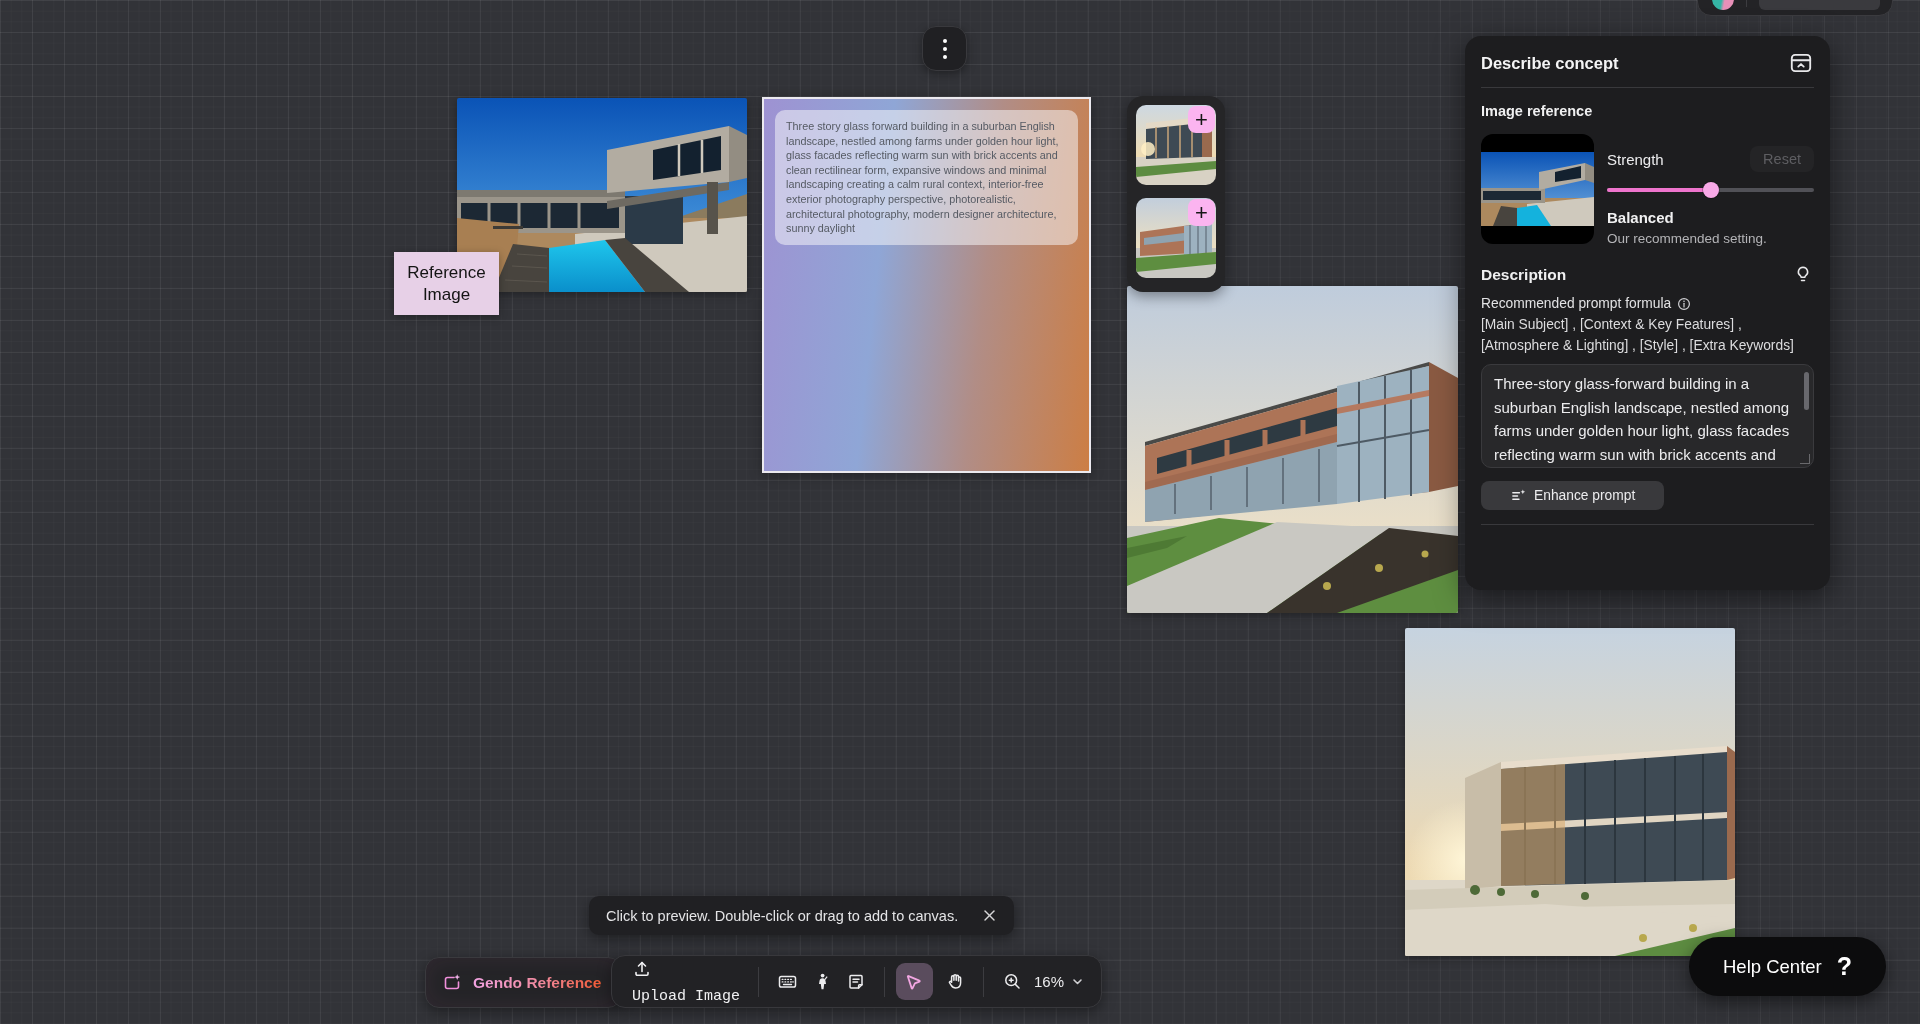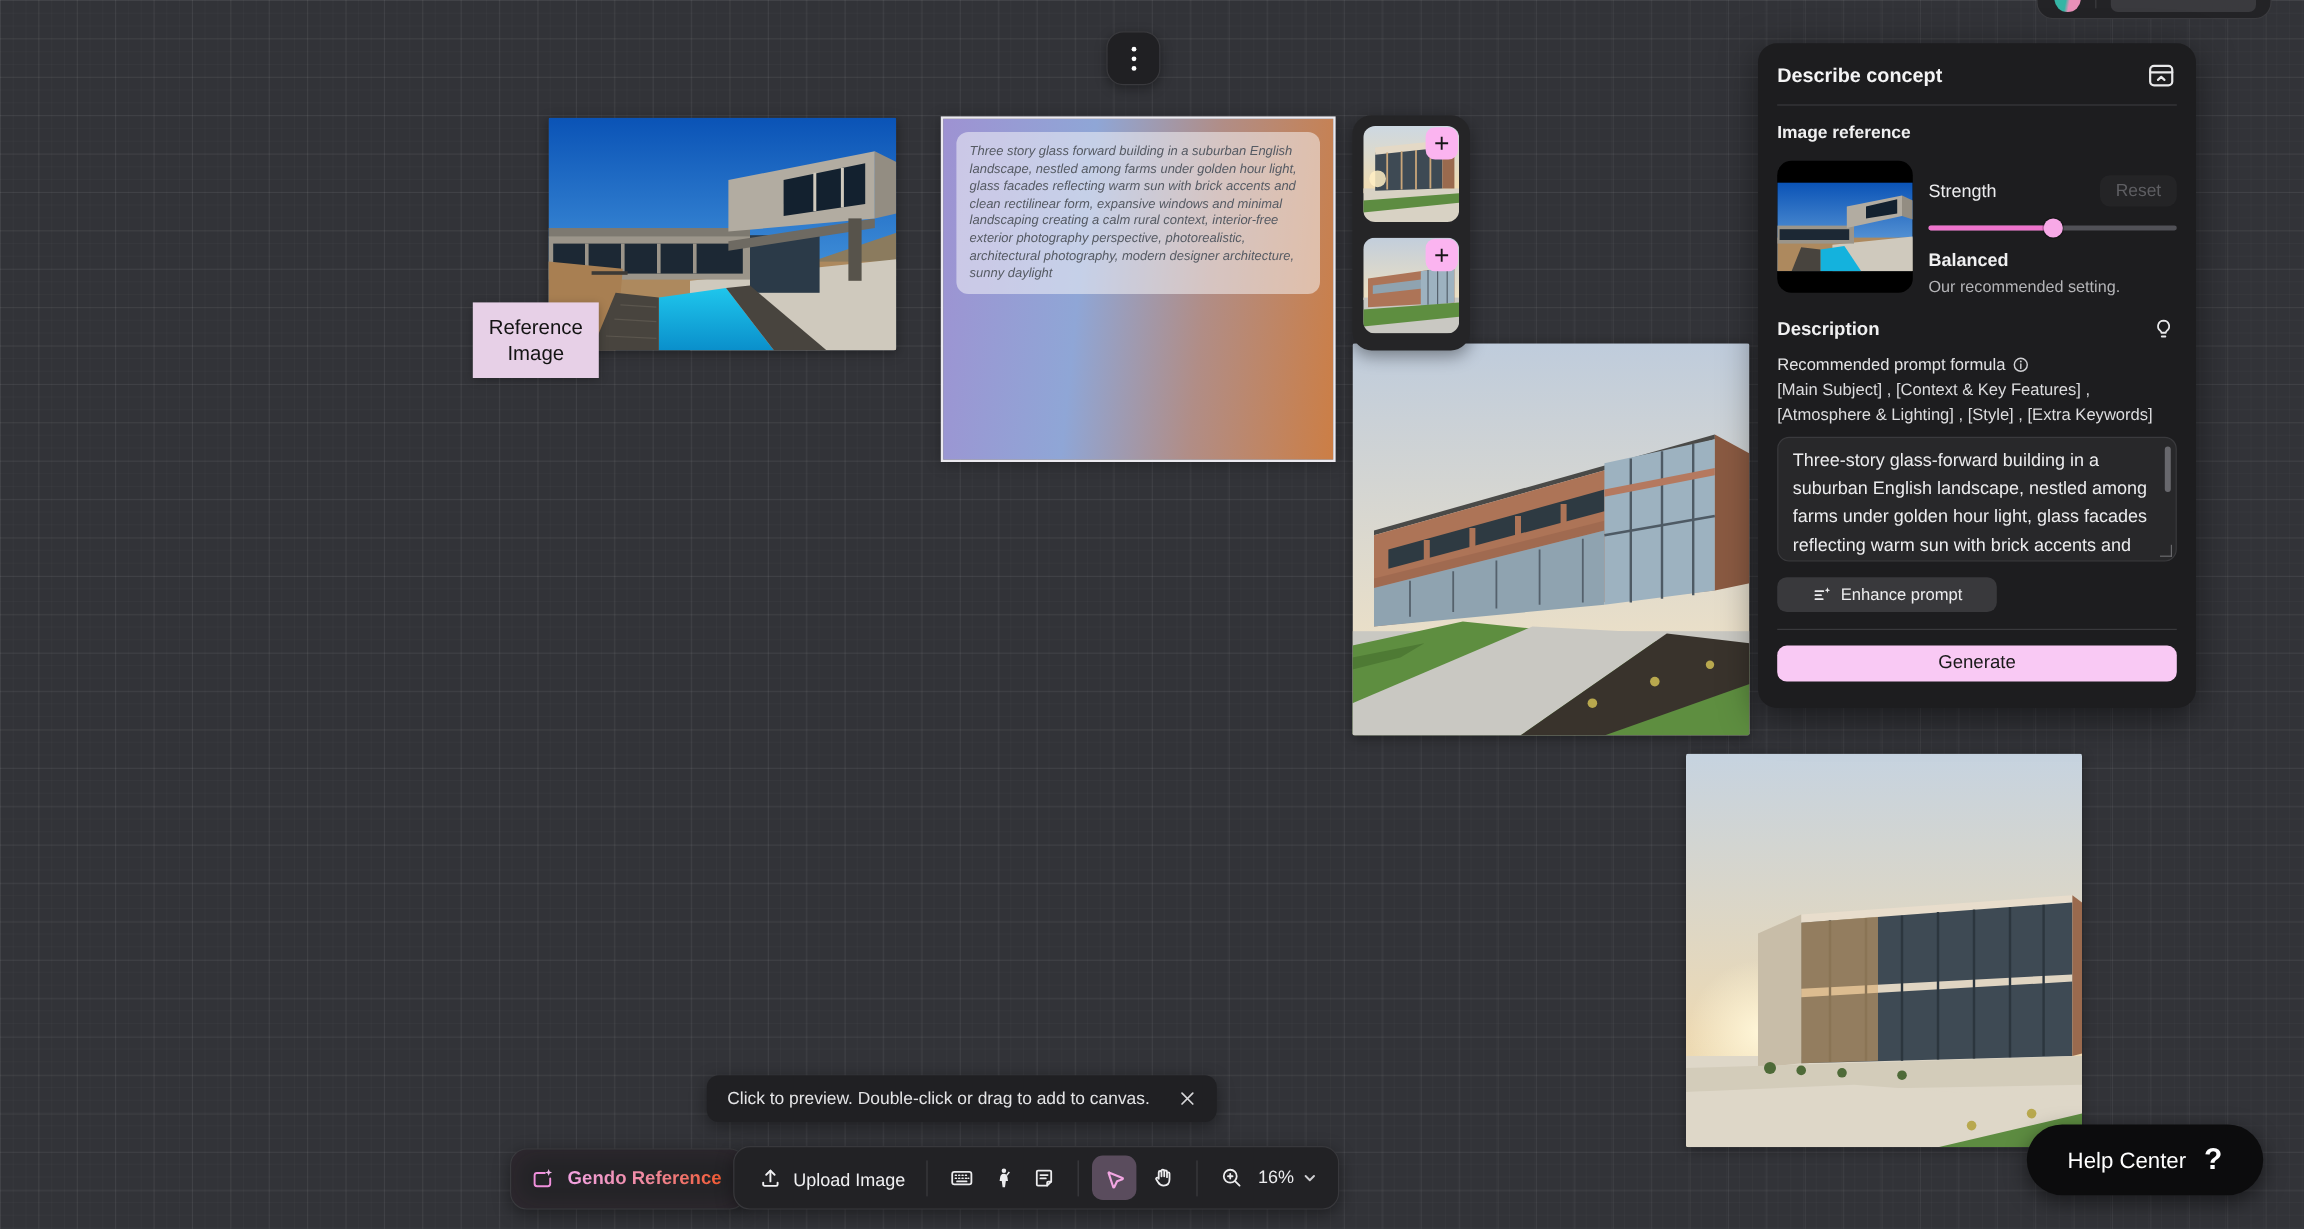--- a/index.html
+++ b/index.html
@@ -28,23 +28,23 @@
     box-shadow:0 2px 8px rgba(0,0,0,.3);
   }
   .kebab-btn{
     left:922px; top:26px; width:45px; height:45px; background:#202023; border:1px solid #39393d;
     border-radius:14px; display:flex; flex-direction:column; gap:4px; align-items:center; justify-content:center;
     box-shadow:0 3px 10px rgba(0,0,0,.35); z-index:4; cursor:pointer;
   }
   .kebab-btn i{width:4px;height:4px;border-radius:50%;background:#fff;}
 
   .gradient-card{
-    left:784px; top:97px; width:329px; height:288px;
+    left:762px; top:97px; width:329px; height:376px;
     background:linear-gradient(96deg,#9e92d2 0%, #8fa6d6 36%, #b18d86 66%, #cc7e45 100%);
-    border:2px solid #ebe9ef; z-index:2; box-shadow:0 2px 12px rgba(0,0,0,.3);font-style:italic;
+    border:2px solid #ebe9ef; z-index:2; box-shadow:0 2px 12px rgba(0,0,0,.3);
   }
   .gradient-card .prompt-box{
     margin:11px; background:rgba(248,248,250,.52); border-radius:10px;
     padding:9px 11px; color:#555a63; font-size:10.8px; line-height:14.6px; font-weight:500;
   }
 
   .thumb-strip{
     left:1127px; top:96px; width:98px; height:196px; background:#252527; border-radius:16px;
     padding:9px; display:flex; flex-direction:column; gap:13px; z-index:4;
     box-shadow:0 4px 14px rgba(0,0,0,.4);
@@ -115,22 +115,22 @@
   .assistant-text{
     font-size:15.5px;font-weight:700;
     background:linear-gradient(90deg,#f2a3e2 0%, #f0889a 55%, #f25a33 100%);
     -webkit-background-clip:text;background-clip:text;color:transparent;
   }
   .main-toolbar{
     left:611px; top:955px; height:53px; background:#222225; border:1px solid #38383c; border-radius:14px;
     display:flex; align-items:center; padding:0 13px; z-index:10; box-shadow:0 4px 14px rgba(0,0,0,.4);
   }
   .tb-div{width:1px;height:30px;background:#3c3c40;margin:0 11px;}
-  .tb-btn{background:none;border:none;cursor:pointer;display:flex;align-items:flex-end;gap:9px;
-    padding:7px;border-radius:9px;color:#ececee;font-family:Liberation Sans, sans-serif;}
+  .tb-btn{background:none;border:none;cursor:pointer;display:flex;align-items:flex-start;gap:9px;
+    padding:7px;border-radius:9px;color:#ececee;font-family:Liberation Mono, monospace;flex-direction:column;}
   .tb-btn.active{background:#5a4c5d;}
   .upload-label{font-size:15px;color:#f0f0f2;}
   .zoom-label{font-size:15px;color:#ececee;}
   .zoom-ctl{display:flex;align-items:center;gap:7px;background:none;border:none;cursor:pointer;padding:6px 4px;font-family:inherit;}
 
   
   .help-pill{
     left:1689px; top:937px; width:197px; height:59px; background:#0c0c0d; border-radius:30px; z-index:10;
     display:flex; align-items:center; justify-content:center; gap:15px; cursor:pointer; border:none;
     box-shadow:0 6px 18px rgba(0,0,0,.5);
@@ -450,21 +450,20 @@
       <line x1="3" y1="6" x2="10" y2="6"></line>
         <line x1="3" y1="9.5" x2="8" y2="9.5"></line>
         <line x1="3" y1="13" x2="9.5" y2="13"></line>
       <path d="M13.6 2.6 l.7 1.8 1.8.7 -1.8.7 -.7 1.8 -.7 -1.8 -1.8 -.7 1.8 -.7 z" fill="#ececee" stroke="none"></path>
     </svg>
     <span>Enhance prompt</span>
   </button>
 
   <hr class="hr" style="margin-top:14px;">
 
-  <button class="gen-btn">Generate</button>
 </div>
 
 <div class="abs toast">
   <span class="toast-text">Click to preview. Double-click or drag to add to canvas.</span>
   <button class="toast-close" aria-label="close">
     <svg width="15" height="15" viewBox="0 0 15 15" stroke="#d6d6d8" stroke-width="1.4" stroke-linecap="round">
       <line x1="3" y1="3" x2="12" y2="12"></line>
         <line x1="12" y1="3" x2="3" y2="12"></line>
     </svg>
   </button>

